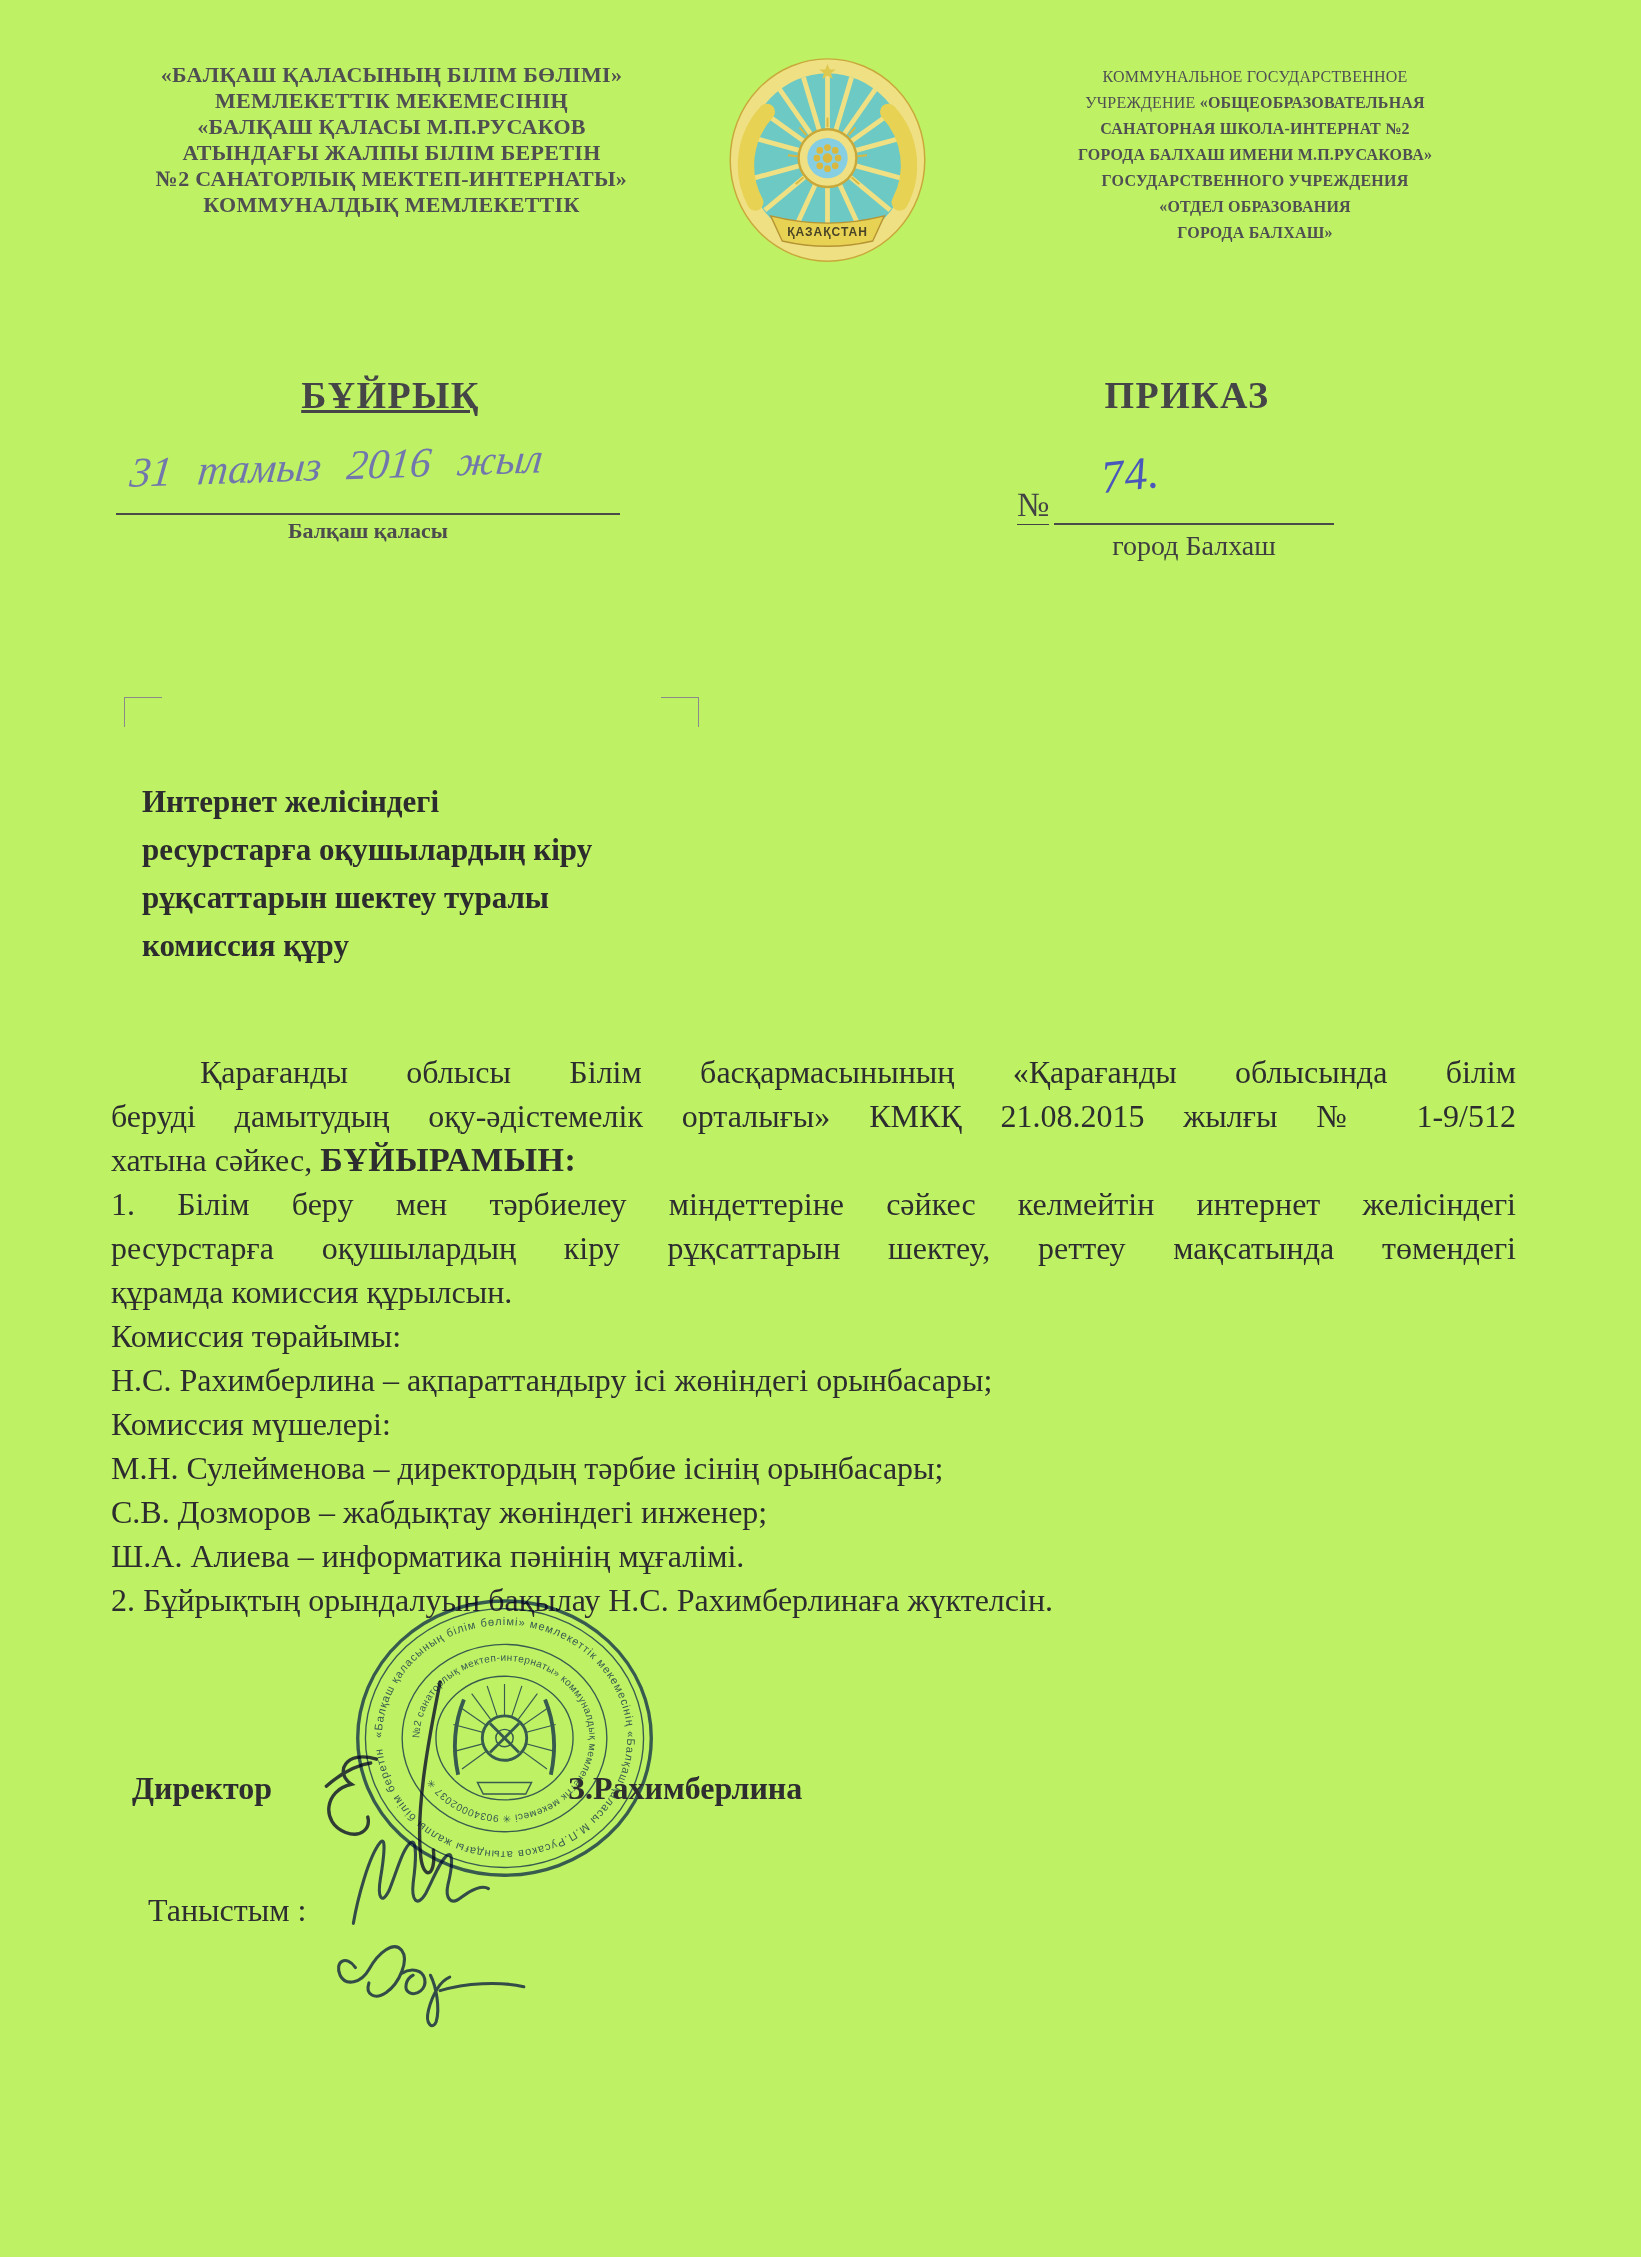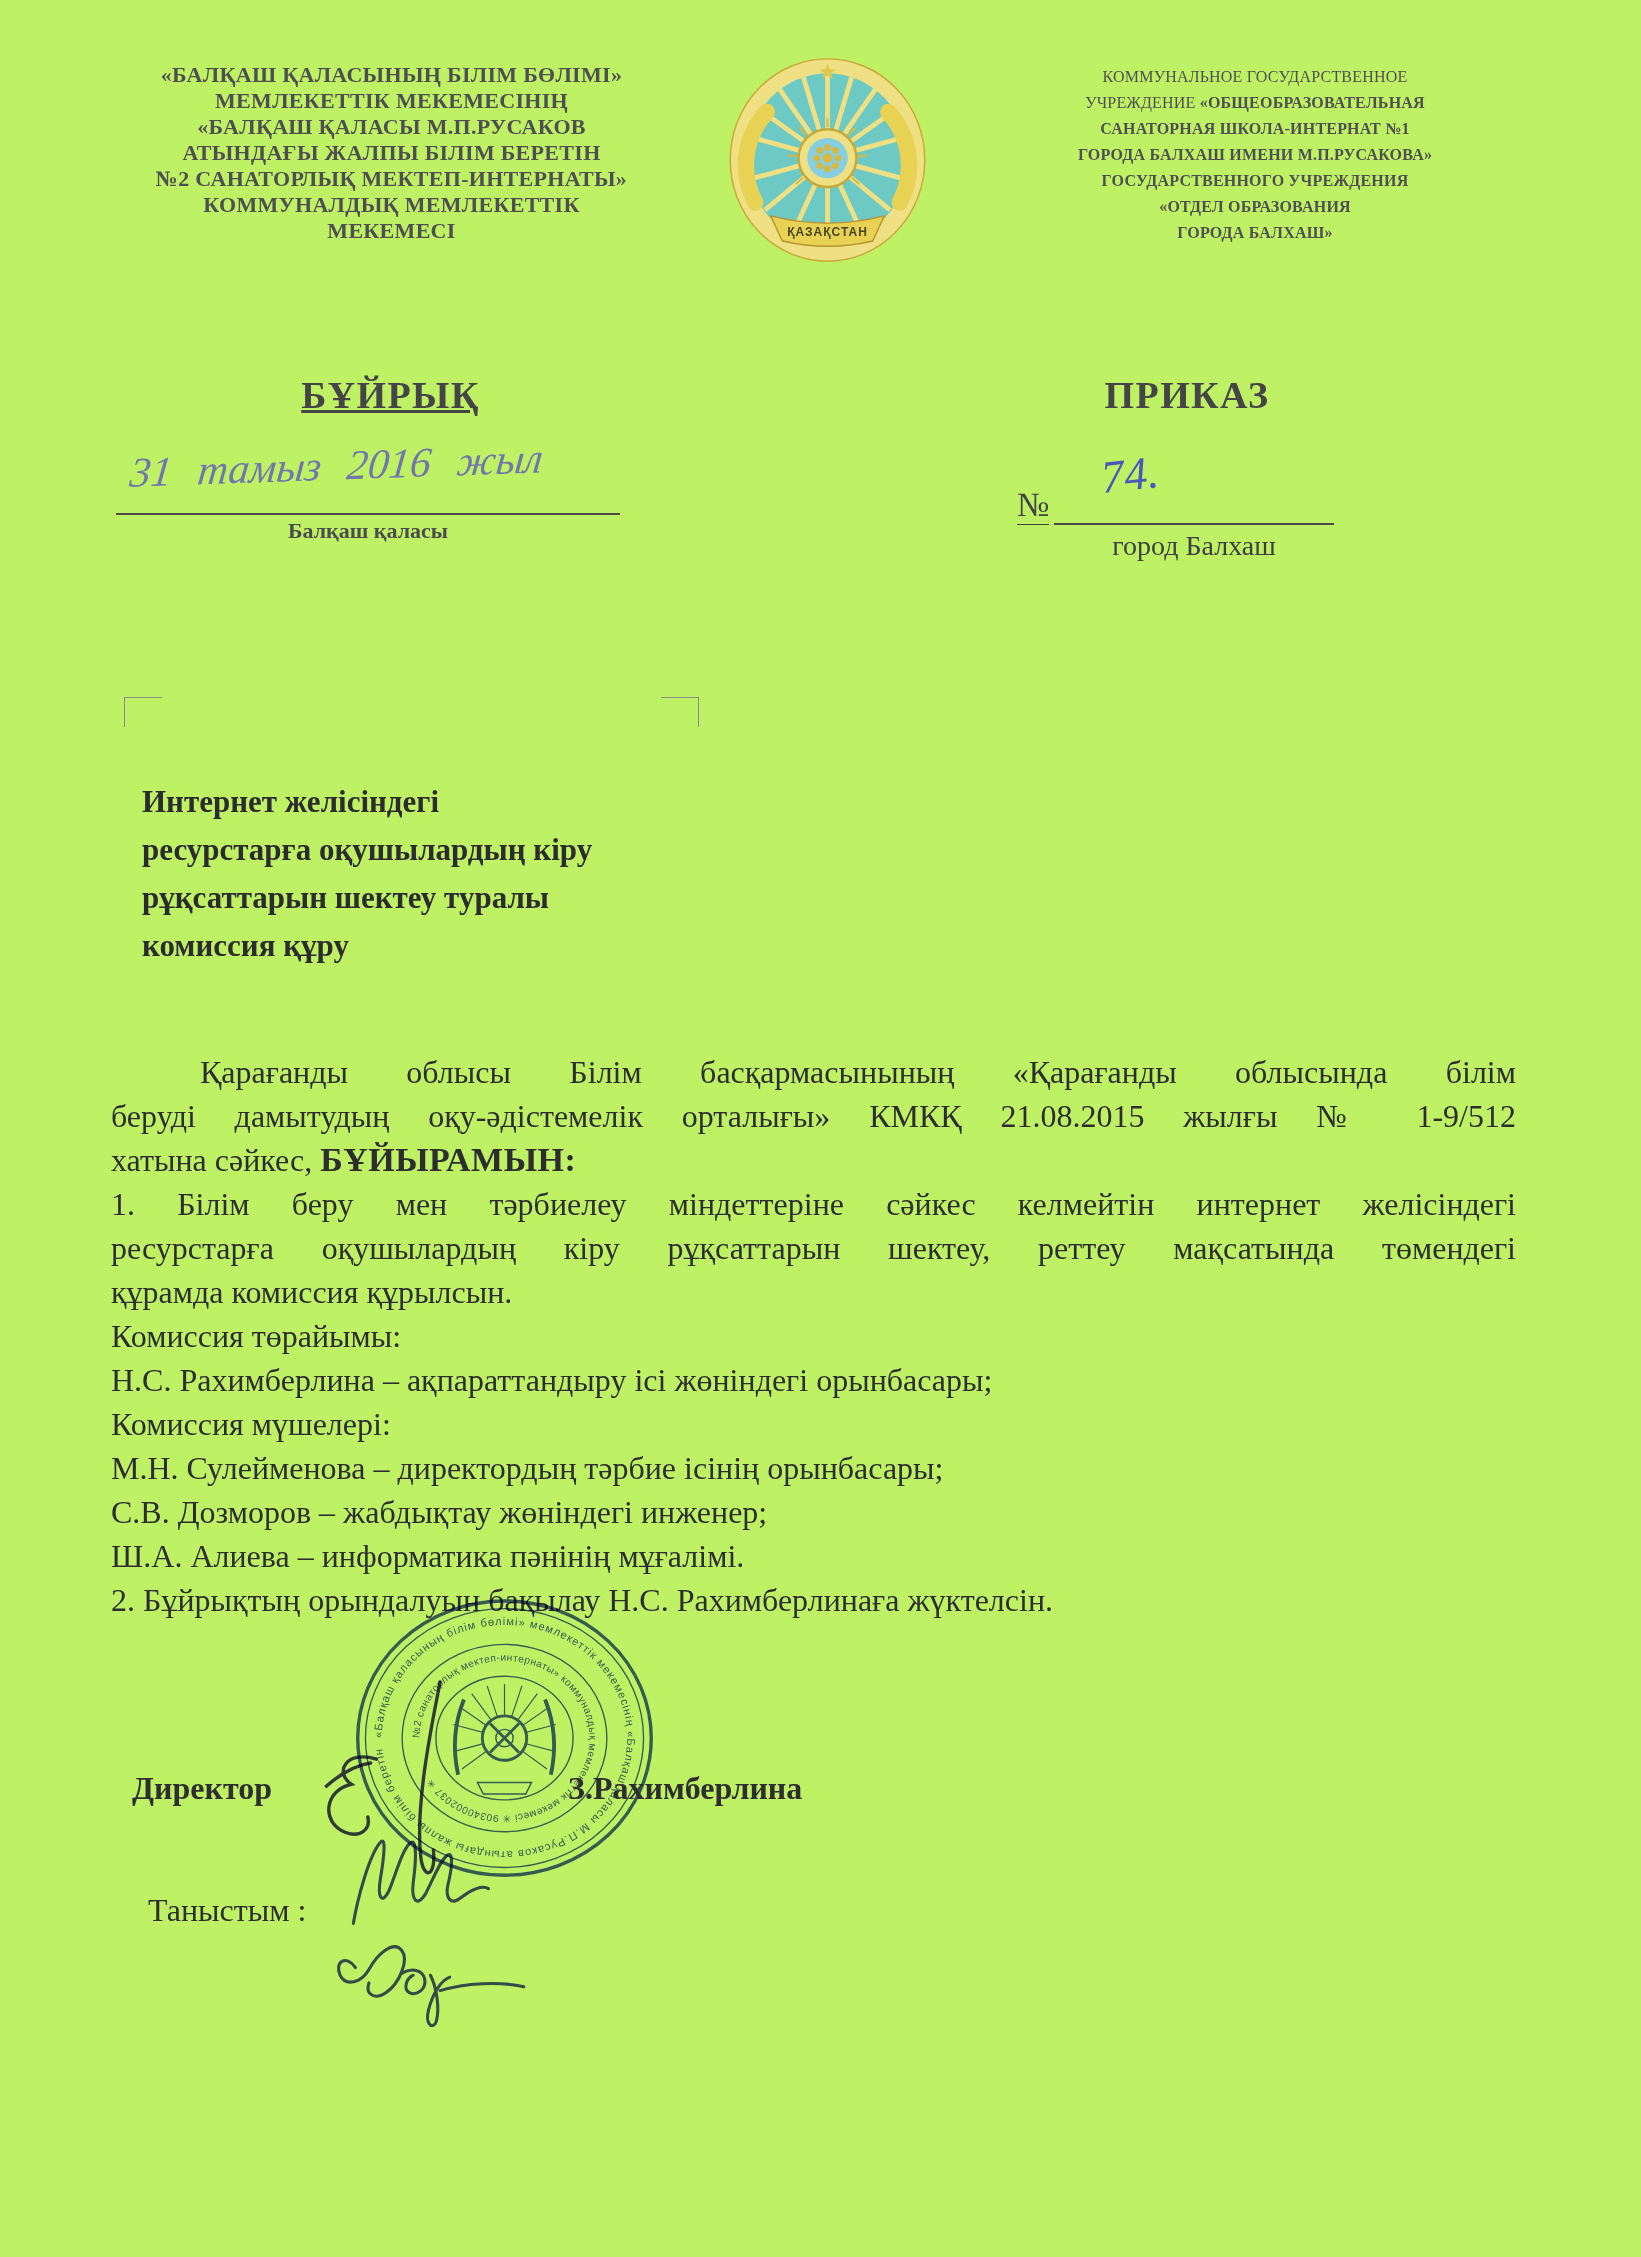--- a/index.html
+++ b/index.html
@@ -58,21 +58,20 @@
 
 <div class="page">
 
   <div class="abs hdr-left">
     <div>«БАЛҚАШ ҚАЛАСЫНЫҢ БІЛІМ БӨЛІМІ»</div>
     <div>МЕМЛЕКЕТТІК МЕКЕМЕСІНІҢ</div>
     <div>«БАЛҚАШ ҚАЛАСЫ М.П.РУСАКОВ</div>
     <div>АТЫНДАҒЫ ЖАЛПЫ БІЛІМ БЕРЕТІН</div>
     <div>№2 САНАТОРЛЫҚ МЕКТЕП-ИНТЕРНАТЫ»</div>
     <div>КОММУНАЛДЫҚ  МЕМЛЕКЕТТІК</div>
-    <div>МЕКЕМЕСІ</div>
   </div>
 
   <svg class="abs emblem" viewBox="0 0 210 218">
     <ellipse cx="105" cy="108" rx="101" ry="105" fill="#efe084" stroke="#c9a83a" stroke-width="1.5"></ellipse>
     <ellipse cx="105" cy="106" rx="84" ry="88" fill="#6cc9c4"></ellipse>
     <g stroke="#efe084" stroke-width="5">
       <line x1="105" y1="106" x2="105" y2="20"></line>
         <line x1="105" y1="106" x2="130" y2="22"></line>
       <line x1="105" y1="106" x2="80" y2="22"></line>
         <line x1="105" y1="106" x2="155" y2="34"></line>
@@ -114,21 +113,21 @@
         <circle cx="113" cy="114" r="3.5"></circle>
     </g>
     <polygon points="105,8 107.3,14 113.5,14 108.5,17.8 110.5,24 105,20.2 99.5,24 101.5,17.8 96.5,14 102.7,14" fill="#dfc84e"></polygon>
     <path d="M46,166 Q105,181 164,166 L152,192 Q105,203 58,192 Z" fill="#e7d253" stroke="#b69433" stroke-width="1.5"></path>
     <text x="105" y="187" text-anchor="middle" font-size="12.5" font-weight="bold" fill="#4a4426" font-family="Liberation Sans, sans-serif" letter-spacing="1">ҚАЗАҚСТАН</text>
   </svg>
 
   <div class="abs hdr-right">
     <div>КОММУНАЛЬНОЕ ГОСУДАРСТВЕННОЕ</div>
     <div><span>УЧРЕЖДЕНИЕ </span><span class="b">«ОБЩЕОБРАЗОВАТЕЛЬНАЯ</span></div>
-    <div class="b">САНАТОРНАЯ ШКОЛА-ИНТЕРНАТ №1</div>
+    <div class="b">САНАТОРНАЯ ШКОЛА-ИНТЕРНАТ №2</div>
     <div class="b">ГОРОДА БАЛХАШ ИМЕНИ М.П.РУСАКОВА»</div>
     <div class="b">ГОСУДАРСТВЕННОГО УЧРЕЖДЕНИЯ</div>
     <div class="b">«ОТДЕЛ ОБРАЗОВАНИЯ</div>
     <div class="b">ГОРОДА БАЛХАШ»</div>
   </div>
 
   <div class="abs title-kk">БҰЙРЫҚ</div>
   <div class="abs title-ru">ПРИКАЗ</div>
 
   <div class="abs date-hand">31 тамыз 2016 жыл</div>

